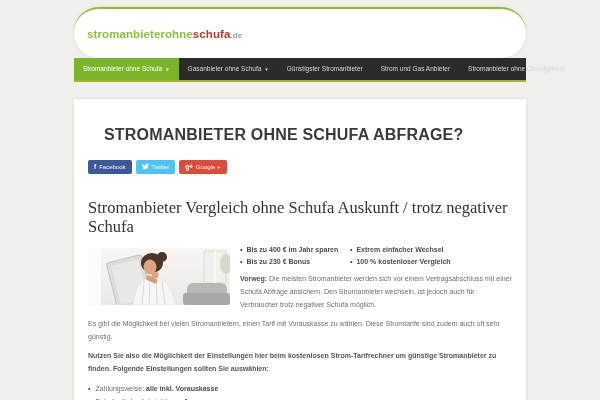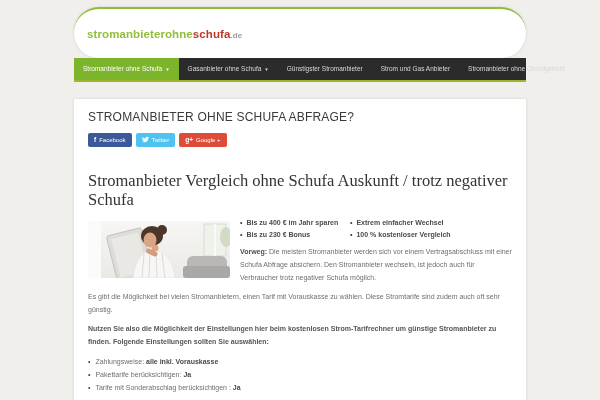--- a/index.html
+++ b/index.html
@@ -40,21 +40,21 @@
   .caret{font-size:4.5px;margin-left:3px;}
 
   
   .card{
     background:#fff;margin-top:17px;
     padding:11px 14px 24px;box-sizing:border-box;
     box-shadow:0 0 3px rgba(0,0,0,.12);
     min-height:276px;
   }
   .kicker{
-    margin:0;font-size:12px;font-weight:400;
+    margin:16px;font-size:16px;font-weight:700;
     text-transform:uppercase;color:#3a3a3a;letter-spacing:.2px;
   }
   .social{display:flex;gap:4px;margin-top:9px;}
   .social-btn{
     display:inline-flex;align-items:center;gap:3px;
     color:#fff;font-size:6px;padding:2.5px 6px 3px;border-radius:2px;
     text-decoration:none;cursor:pointer;line-height:1;
   }
   .social-btn .s-icon{font-weight:bold;font-size:6.5px;}
   .fb{background:#3b5998;}

